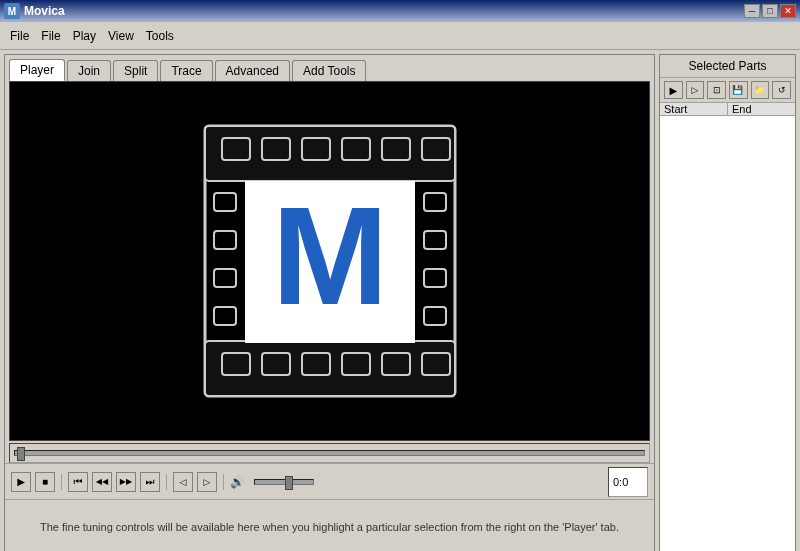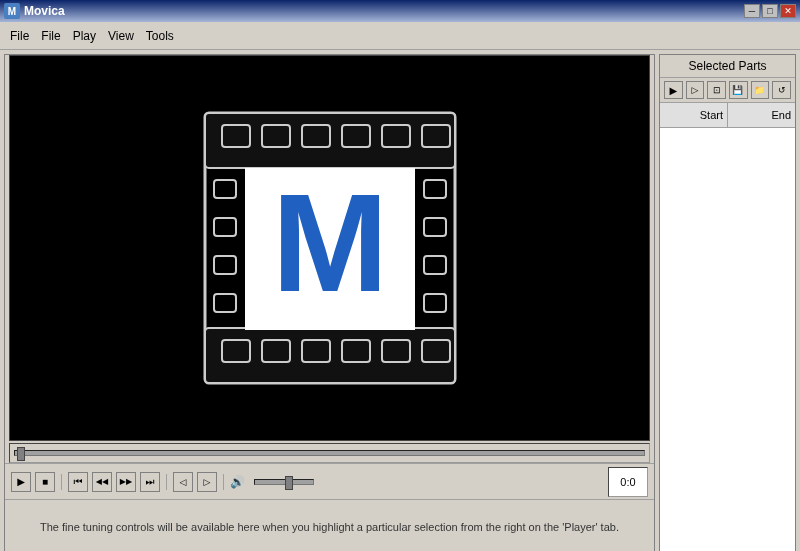--- a/index.html
+++ b/index.html
@@ -203,21 +203,21 @@
       left: 30px;
       border: 1px solid #444;
     }
     .time-display {
       margin-left: auto;
       font-size: 11px;
       border: 1px inset #999;
       background: #fff;
       padding: 8px 4px;
       min-width: 40px;
-      text-align: center;
+      text-align: left;
     }
 
     
     .info-bar {
       background: #d4d0c8;
       padding: 21px 8px;
       font-size: 11px;
       text-align: center;
       border-top: 1px solid #a0a0a0;
       color: #333;
@@ -258,24 +258,24 @@
       font-size: 10px;
       cursor: pointer;
     }
     .parts-table-header {
       display: flex;
       border-bottom: 1px solid #a0a0a0;
       background: #e0e0e0;
     }
     .parts-col {
       flex: 1;
-      padding: 6px 4px;
+      padding: 0 4px;
       font-size: 11px;
       border-right: 1px solid #a0a0a0;
-      text-align: right;
+      text-align: left;
     }
     .parts-col:last-child { border-right: none; }
     .parts-content {
       flex: 1;
       background: #ffffff;
     }
 
     
     .separator {
       width: 1px;
@@ -306,20 +306,28 @@
   <span class="menu-item">File</span>
   <span class="menu-item">Play</span>
   <span class="menu-item">View</span>
   <span class="menu-item">Tools</span>
 </div>
 
 <div class="main-container">
 
   <div class="left-panel">
 
+    <div class="tabs">
+      <div class="tab active">Player</div>
+      <div class="tab">Join</div>
+      <div class="tab">Split</div>
+      <div class="tab">Trace</div>
+      <div class="tab">Advanced</div>
+      <div class="tab">Add Tools</div>
+    </div>
 
     <div class="video-container">
 
       <div class="film-logo">
 
         <svg width="260" height="280" viewBox="0 0 260 280" style="position:absolute;top:0;left:0;">
 
           <rect x="5" y="5" width="250" height="270" rx="4" ry="4" fill="none" stroke="#cccccc" stroke-width="3"></rect>
 
           <rect x="5" y="5" width="250" height="55" rx="4" fill="#111" stroke="#ccc" stroke-width="2"></rect>

